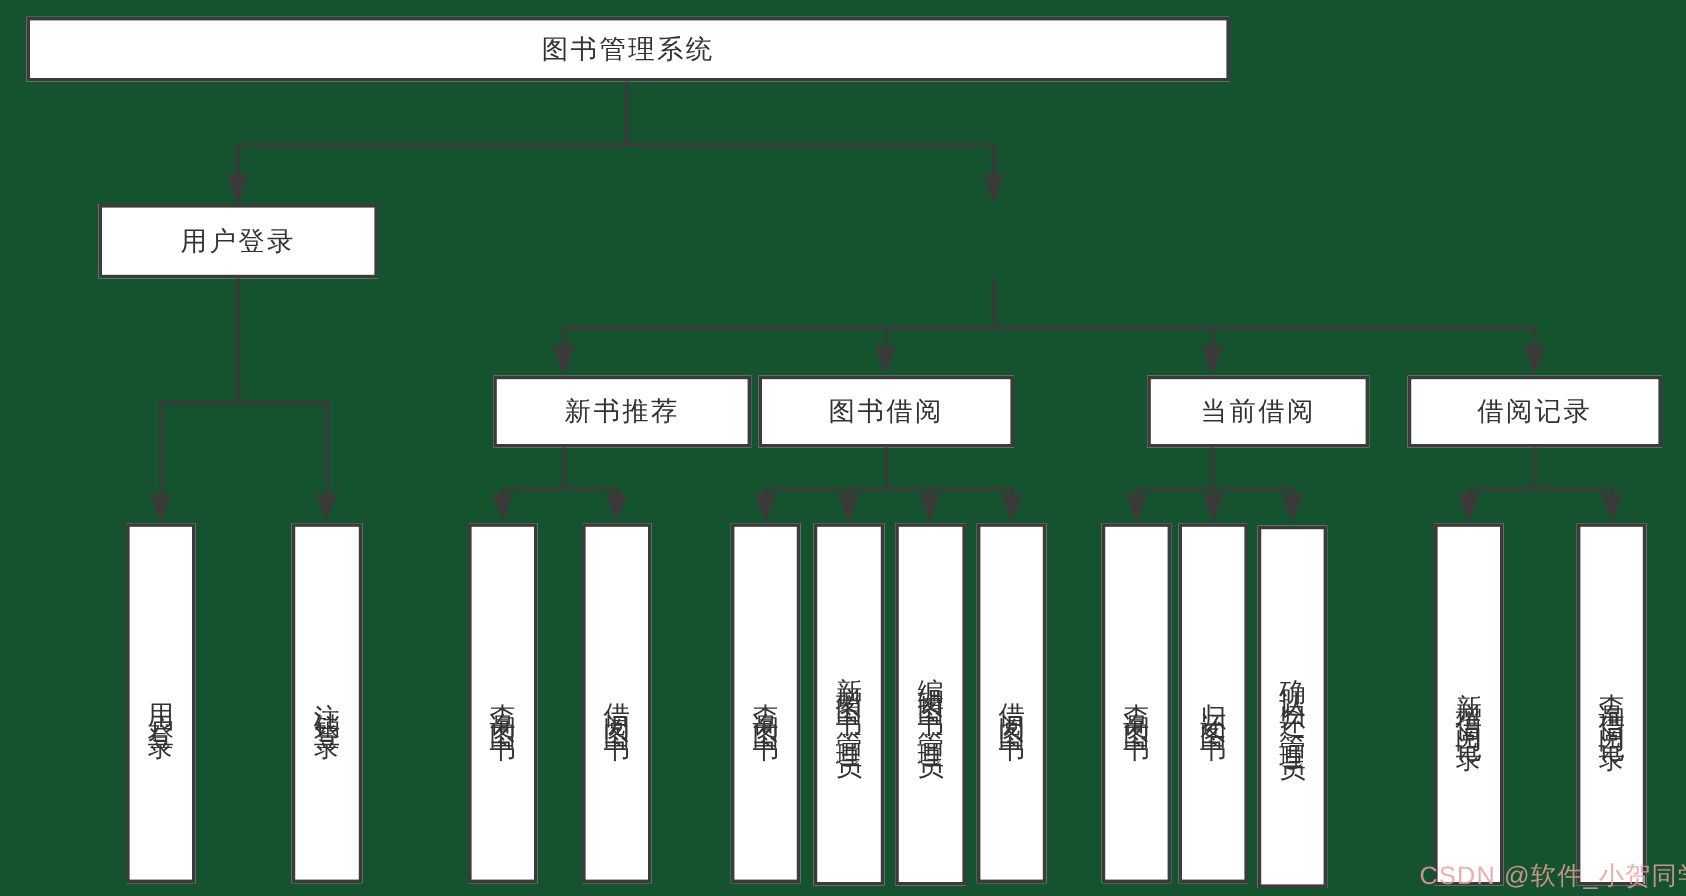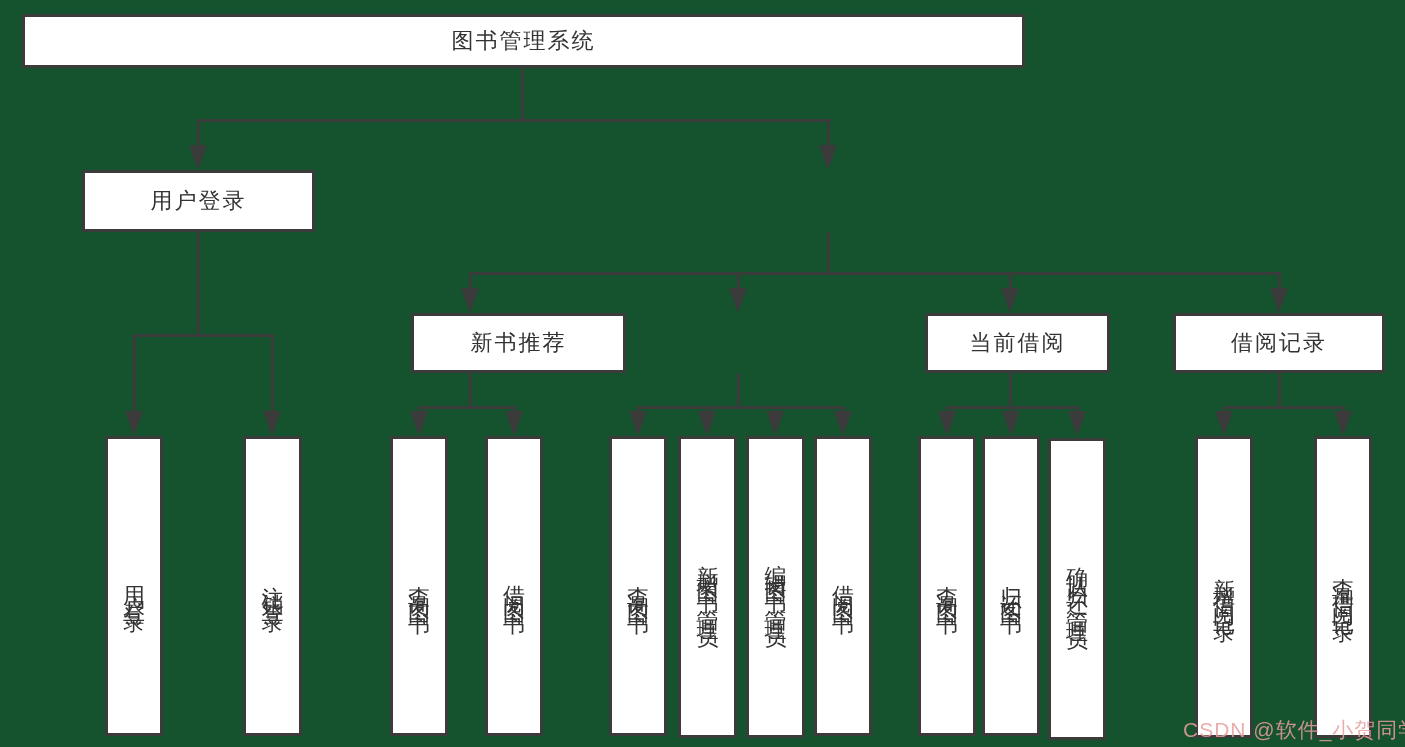--- a/index.html
+++ b/index.html
@@ -89,21 +89,22 @@
   <div class="vline" style="left:469px; top:272px; height:16px;"></div>
   <div class="arrow" style="left:461px; top:288px;"></div>
   <div class="vline" style="left:737px; top:272px; height:16px;"></div>
   <div class="arrow" style="left:729px; top:288px;"></div>
   <div class="vline" style="left:1009px; top:272px; height:16px;"></div>
   <div class="arrow" style="left:1001px; top:288px;"></div>
   <div class="vline" style="left:1278px; top:272px; height:16px;"></div>
   <div class="arrow" style="left:1270px; top:288px;"></div>
 
   <div class="node" style="left:363px; top:313px; width:215px; height:60px;margin-left:48px;">新书推荐</div>
-  <div class="node" style="left:925px; top:313px; width:185px; height:60px;font-family:Liberation Serif, serif;">当前借阅</div>
+  <div class="node" style="left:632px; top:313px; width:213px; height:60px;">图书借阅</div>
+  <div class="node" style="left:956px; top:313px; width:185px; height:60px;font-family:Liberation Serif, serif;">当前借阅</div>
   <div class="node" style="left:1173px; top:313px; width:212px; height:60px;">借阅记录</div>
 
   <div class="vline" style="left:469px; top:373px; height:36px;"></div>
   <div class="hline" style="left:418px; top:406px; width:98px;"></div>
   <div class="vline" style="left:418px; top:406px; height:7px;"></div>
   <div class="arrow" style="left:410px; top:411px;"></div>
   <div class="vline" style="left:513px; top:406px; height:7px;"></div>
   <div class="arrow" style="left:505px; top:411px;"></div>
 
   <div class="vline" style="left:737px; top:373px; height:36px;"></div>

